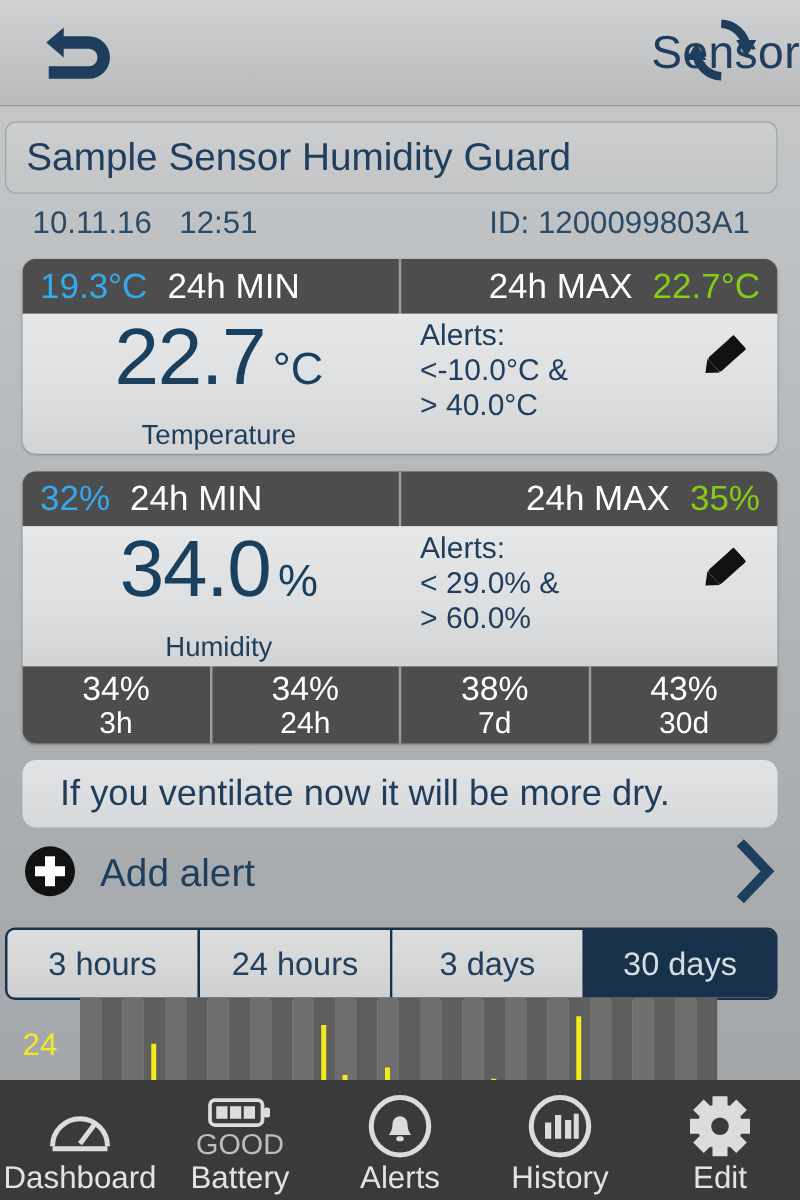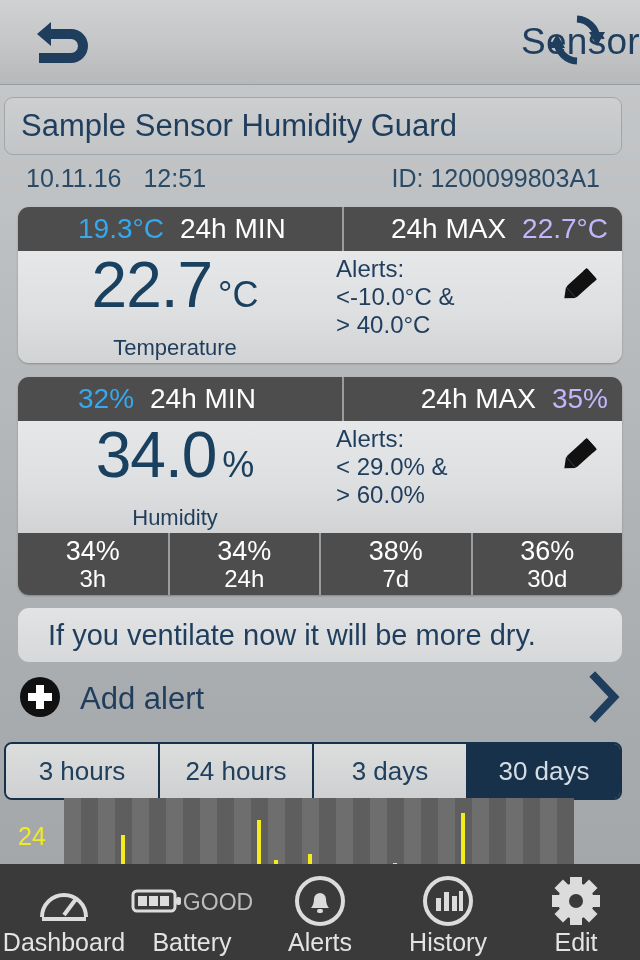--- a/index.html
+++ b/index.html
@@ -46,28 +46,28 @@
   .meta-left { display: flex; gap: 22px; }
 
   
   .card {
     margin: 14px 18px 0 18px;
     border-radius: 11px; overflow: hidden;
     box-shadow: 0 1px 2px rgba(0,0,0,.25);
   }
   .minmax {
     display: flex; height: 44px; background: #4d4d4d; color: #fff;
-    font-size: 28px; align-items: center; padding-left: 46px;
+    font-size: 28px; align-items: center;
   }
   .mm-half { flex: 1; display: flex; align-items: center; height: 100%; }
   .mm-half.left { justify-content: flex-start; padding-left: 14px; gap: 16px;
                   border-right: 2px solid #9a9c9e; }
   .mm-half.right { justify-content: flex-end; padding-right: 14px; gap: 16px; }
   .mm-val-min { color: #35a8ee; }
-  .mm-val-max { color: #c4b5fd; }
+  .mm-val-max { color: #84cc16; }
 
   .card-body {
     position: relative; display: flex; height: 112px;
     background: linear-gradient(180deg,#e6e7e8 0%,#dedfe0 55%,#d2d3d4 100%);
   }
   .big-col { width: 52%; position: relative; }
   .big-reading {
     position: absolute; left: 0; right: 0; top: 2px;
     text-align: center; color: #19405f;
     display: flex; align-items: baseline; justify-content: center;
@@ -146,21 +146,21 @@
   
   .tabbar {
     position: absolute; left: 0; right: 0; bottom: 0; height: 96px;
     background: #3a3a3a; display: flex;
   }
   .tab {
     flex: 1; display: flex; flex-direction: column;
     align-items: center; justify-content: flex-end; padding-bottom: 4px;
     color: #e3e3e3;
   }
-  .tab-icon { height: 56px; display: flex; align-items: center; justify-content: center; flex-direction: row; }
+  .tab-icon { height: 56px; display: flex; align-items: center; justify-content: center; flex-direction: column; }
   .tab-label { font-size: 25px; line-height: 27px; }
   .battery-word { font-size: 23px; color: #bdbdbd; line-height: 22px; margin-top: 1px; }
 </style>
 </head>
 <body>
 
 <div id="app">
 
   <div class="topbar">
     <div class="nav-icon back">
@@ -275,21 +275,21 @@
       </div>
       <div class="hist-cell">
         <span class="hist-val">34%</span>
         <span class="hist-key">24h</span>
       </div>
       <div class="hist-cell">
         <span class="hist-val">38%</span>
         <span class="hist-key">7d</span>
       </div>
       <div class="hist-cell">
-        <span class="hist-val">36%</span>
+        <span class="hist-val">43%</span>
         <span class="hist-key">30d</span>
       </div>
     </div>
   </div>
 
   <div class="message">If you ventilate now it will be more dry.</div>
 
   <div class="add-alert">
     <span>
       <svg width="44" height="44" viewBox="0 0 44 44">

